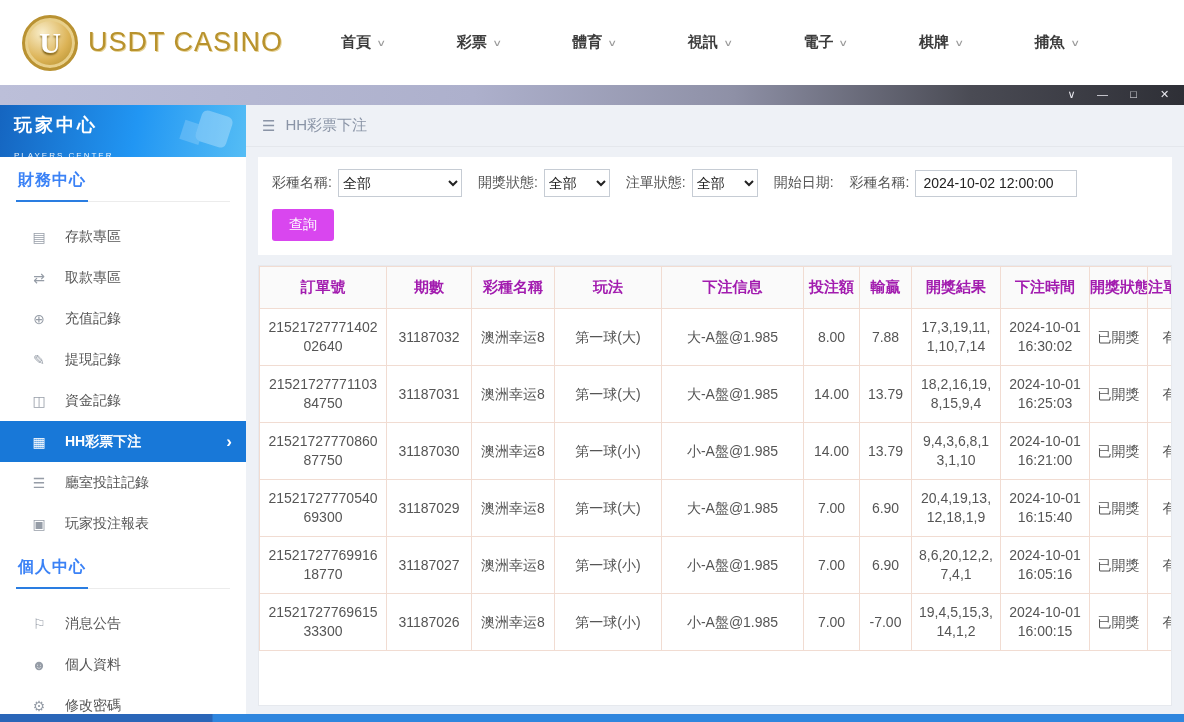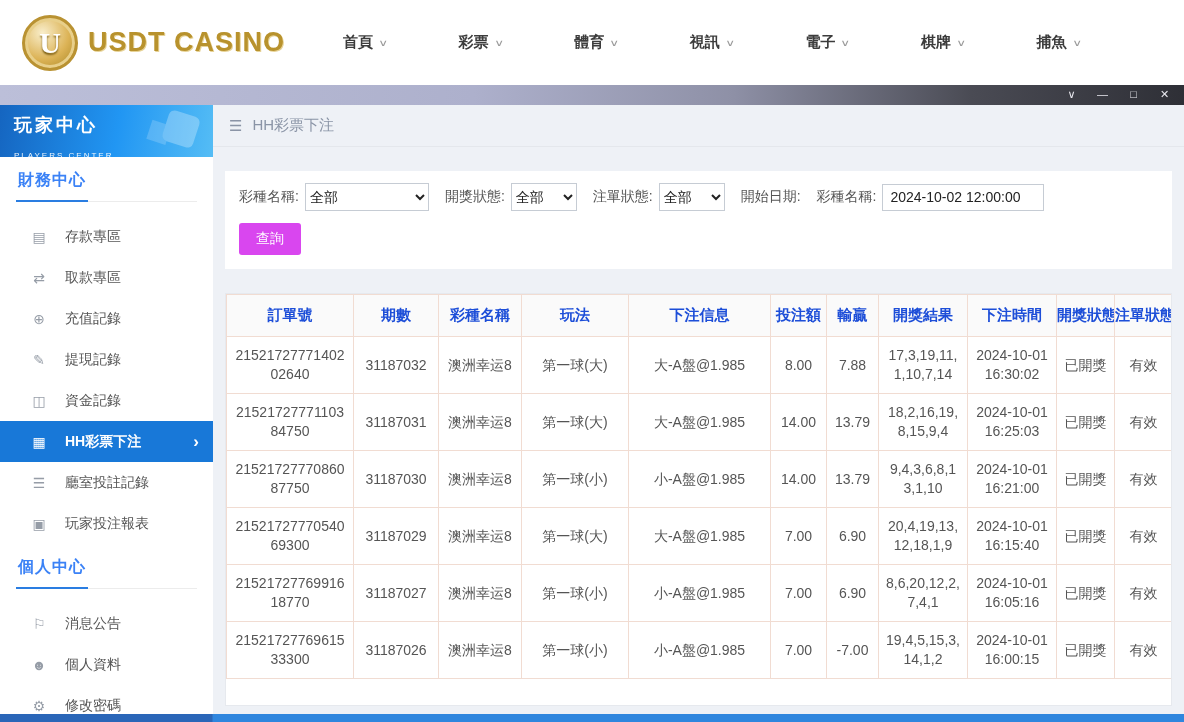--- a/index.html
+++ b/index.html
@@ -16,37 +16,37 @@
   .logo-badge {
     width:56px; height:56px; border-radius:50%;
     background:radial-gradient(circle at 35% 30%, #f9eecb, #dcb356 55%, #a5821f);
     border:3px solid #b99232; display:flex; align-items:center; justify-content:center;
     box-shadow:inset 0 0 0 3px #e8cf8a;
   }
   .logo-badge span {
     font-family:"Liberation Serif","DejaVu Serif",serif; font-size:30px; font-weight:bold;
     color:#fff; text-shadow:0 2px 2px #7a5c10;
   }
-  .logo-text { font-size:27px; font-weight:bold; color:#b8922d; letter-spacing:1px; text-shadow:1px 1px 0 #e7d398; }
+  .logo-text { font-size:27px; font-weight:normal; color:#b8922d; letter-spacing:1px; text-shadow:1px 1px 0 #e7d398; }
   .nav { display:flex; margin-left:58px; gap:72px; }
   .nav-item { display:flex; align-items:center; gap:7px; font-size:15px; font-weight:bold; color:#3c3c3c; cursor:pointer; white-space:nowrap; }
   .nav-chev { font-size:9px; color:#9b9b9b; transform:scaleX(1.5); font-weight:normal; }
 
   
   .titlebar {
     height:20px; flex-shrink:0;
     background:linear-gradient(90deg,#bcbfd9 0%,#adb0cc 40%,#8e90a6 62%,#4a4b54 82%,#2e2f36 100%);
     display:flex; justify-content:flex-end; align-items:center; padding-right:4px;
   }
   .win-btn { width:31px; height:20px; line-height:19px; text-align:center; color:#e9e9ef; font-size:11px; cursor:pointer; }
 
   
   .content { display:flex; height:609px; flex-shrink:0; }
 
-  .sidebar { width:213px; background:#fff; flex-shrink:0; overflow:hidden; }
+  .sidebar { width:246px; background:#fff; flex-shrink:0; overflow:hidden; }
   .banner {
     height:52px; position:relative; overflow:hidden; padding:8px 0 0 14px; color:#fff;
     background:linear-gradient(100deg,#1565c0 0%,#2196f3 55%,#55bdf5 100%);
   }
   .banner-title { font-size:18px; font-weight:bold; letter-spacing:3px; }
   .banner-sub { font-size:8px; letter-spacing:2px; opacity:.92; margin-top:14px; }
   .banner-dice {
     position:absolute; right:16px; top:8px; width:32px; height:32px; border-radius:6px;
     background:rgba(255,255,255,.28); transform:rotate(18deg);
     box-shadow:-20px 10px 0 -6px rgba(255,255,255,.18);
@@ -56,33 +56,33 @@
   .menu-item { height:41px; display:flex; align-items:center; padding:0 14px 0 30px; gap:17px; font-size:14px; color:#555; cursor:pointer; }
   .menu-icon { width:18px; text-align:center; color:#969da7; font-size:14px; flex-shrink:0; }
   .menu-item.active { background:#1878d8; color:#fff; font-weight:bold; }
   .menu-item.active .menu-icon { color:#fff; }
   .menu-chevron { margin-left:auto; font-size:17px; color:#fff; line-height:1; }
 
   .main { flex:1; background:#eef1f6; display:flex; flex-direction:column; overflow:hidden; }
   .breadcrumb { height:42px; flex-shrink:0; display:flex; align-items:center; gap:10px; padding:0 16px; color:#8a94a6; font-size:15px; border-bottom:1px solid #e4e7ec; }
   .hamburger { font-size:15px; cursor:pointer; }
 
-  .filter-panel { background:#fff; margin:24px 12px; padding:12px 14px 14px; flex-shrink:0; }
+  .filter-panel { background:#fff; margin:10px 12px; padding:12px 14px 14px; flex-shrink:0; }
   .filter-row { display:flex; align-items:center; font-size:14px; color:#555; }
   .fgroup { display:flex; align-items:center; gap:6px; margin-right:16px; white-space:nowrap; }
   select { height:28px; border:1px solid #c6ccd4; background:#fff; font-size:14px; color:#222; font-family:inherit; }
   .select-lottery { width:124px; }
   .select-small { width:66px; }
   input.date { height:27px; width:162px; border:1px solid #c6ccd4; font-size:14px; color:#222; padding:0 7px; font-family:inherit; }
   .search-btn { margin-top:12px; background:#d946ef; color:#fff; border:none; border-radius:3px; padding:7px 17px; font-size:14px; cursor:pointer; font-family:inherit; }
 
   .table-panel { background:#fff; margin:0 12px 8px; border:1px solid #e6e9ee; flex:1; overflow:hidden; }
   table { width:100%; border-collapse:collapse; table-layout:fixed; }
   th {
-    height:42px; background:#fafafa; font-size:15px; color:#1d4ed8; font-weight:bold;
+    height:42px; background:#fafafa; font-size:15px; color:#a21caf; font-weight:bold;
     border:1px solid #f1dcd2; white-space:nowrap; overflow:hidden; text-align:center;
   }
   td {
     padding:9px 6px; font-size:14px; color:#555; text-align:center;
     border:1px solid #f1dcd2; word-break:break-all; line-height:19px; background:#fff;
   }
 
   .hscroll { height:8px; flex-shrink:0; background:linear-gradient(90deg,#2a66b8 0px,#2a66b8 212px,#2f86de 213px,#2f86de 100%); cursor:pointer; }
 </style>
 </head>

